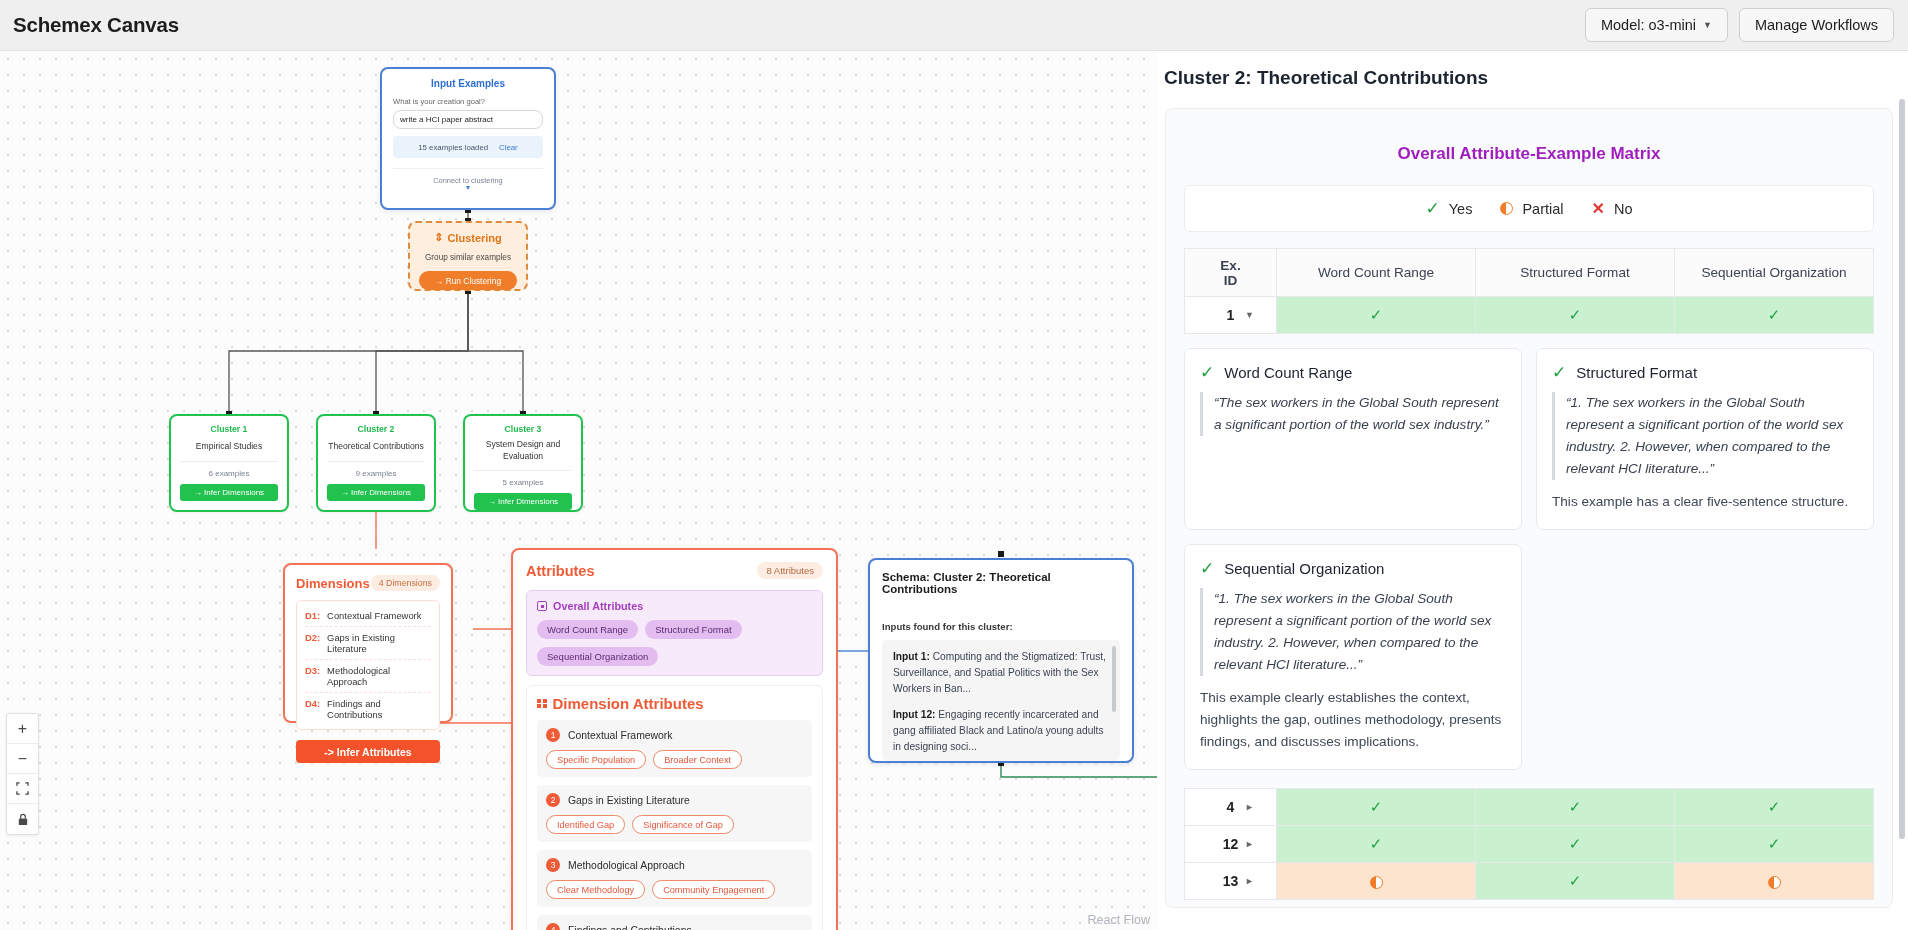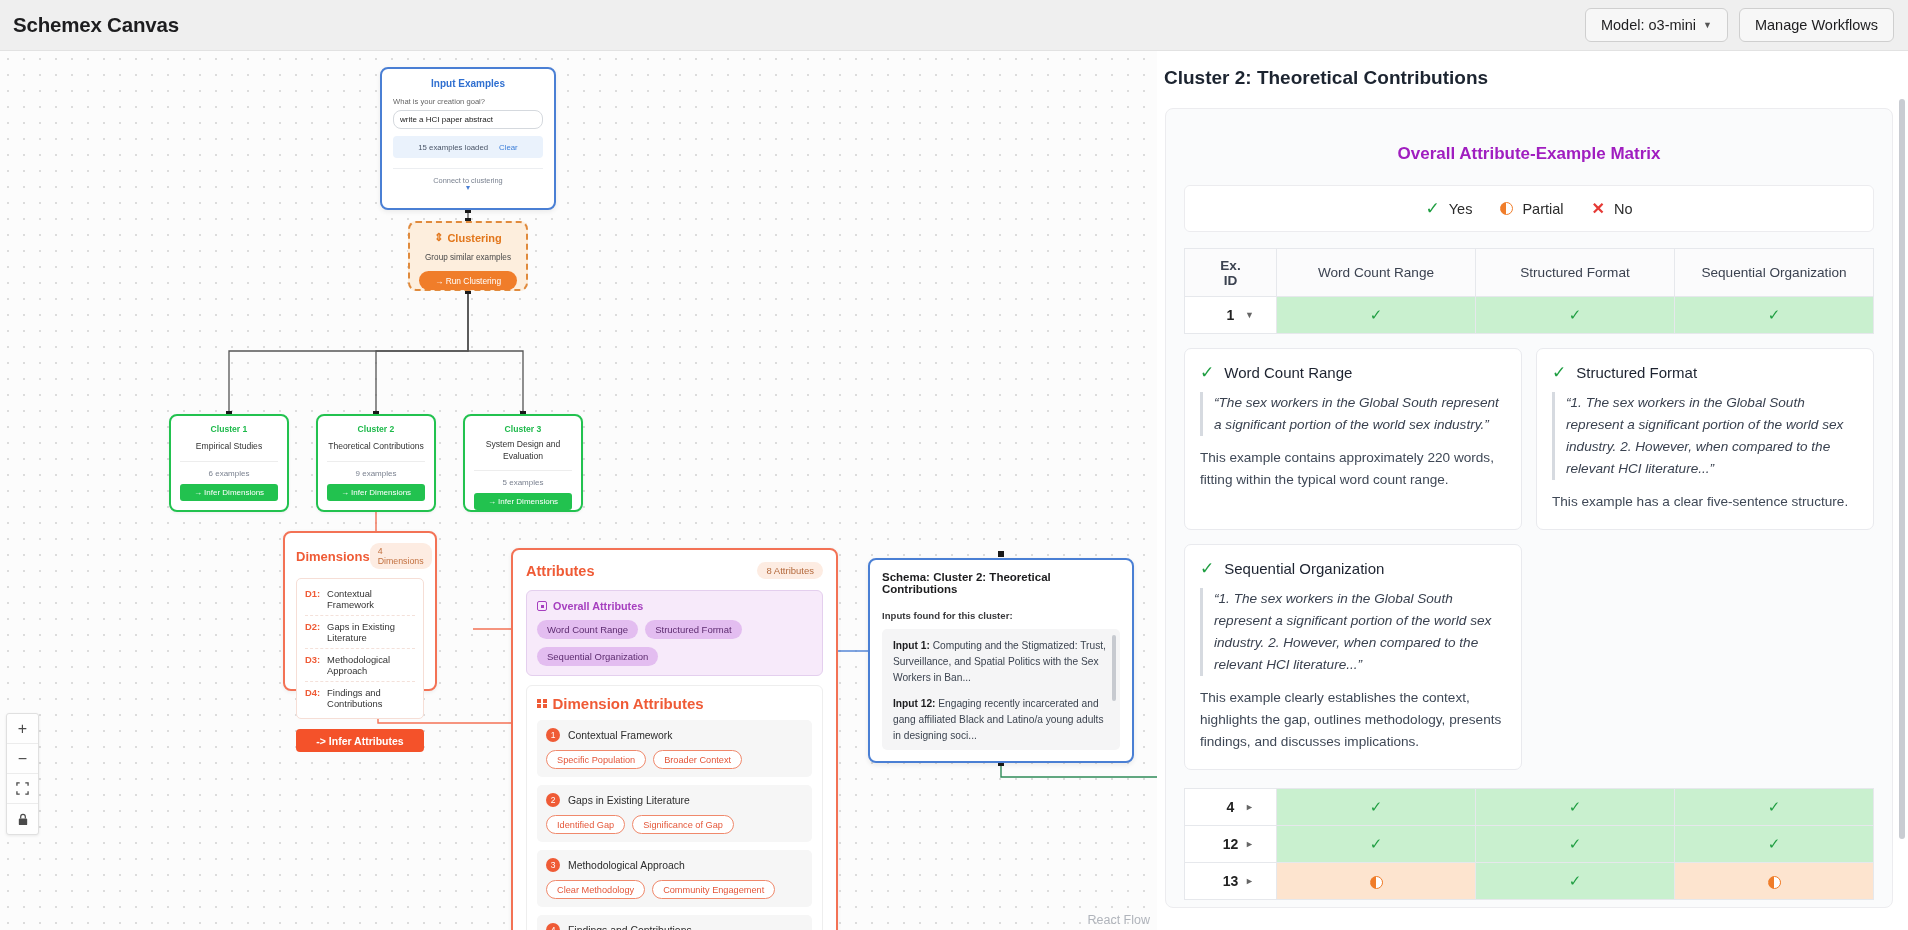--- a/index.html
+++ b/index.html
@@ -128,21 +128,21 @@
     height: 17px; display: flex; align-items: center; justify-content: center;
     gap: 4px; font-size: 8px; cursor: pointer;
   }
   #node-cluster-1 { left: 169px; top: 363px; }
   #node-cluster-2 { left: 316px; top: 363px; }
   #node-cluster-3 { left: 463px; top: 363px; }
   #node-cluster-3 .cl-name { margin-top: 5px; }
 
   
   #node-dimensions {
-    left: 283px; top: 480px; width: 154px; height: 160px;
+    left: 283px; top: 512px; width: 170px; height: 160px;
     border: 2px solid #f37255; padding: 10px 11px;
     box-shadow: 0 1px 4px rgba(0,0,0,.07);
   }
   .dim-head { display: flex; align-items: center; justify-content: space-between; }
   .dim-head .dh-title { color: #ef5b36; font-size: 13px; font-weight: bold; }
   .dim-head .dh-badge {
     background: #fdece2; color: #c2703f; font-size: 8.8px;
     padding: 3px 8px; border-radius: 9px;
   }
   .dim-list {
@@ -217,21 +217,21 @@
     font-size: 9.2px; padding: 3.5px 10px; border-radius: 10px; cursor: pointer;
   }
 
   
   #node-schema {
     left: 868px; top: 507px; width: 266px; height: 205px;
     border: 2px solid #4a7fd4; padding: 11px 12px;
     box-shadow: 0 2px 5px rgba(0,0,0,.08); background: #fff;
   }
   #node-schema .s-title { font-size: 11.5px; font-weight: bold; color: #1c1c1e; }
-  #node-schema .s-sub { font-size: 9.6px; font-weight: bold; color: #3a3a3c; margin-top: 15px; }
+  #node-schema .s-sub { font-size: 9.6px; font-weight: bold; color: #3a3a3c; margin-top: 26px; }
   #node-schema .s-list {
     margin-top: 8px; background: #f5f5f6; border-radius: 5px;
     padding: 9px 11px 4px; height: 121px; overflow: hidden; position: relative;
   }
   #node-schema .s-item {
     font-size: 10.2px; color: #3c4450; line-height: 1.55; margin-bottom: 11px;
   }
   #node-schema .s-item b { color: #1c1c1e; }
   #node-schema .s-scroll {
     position: absolute; right: 4px; top: 6px; width: 4px; height: 66px;
@@ -581,21 +581,20 @@
       </tbody>
     </table>
 
     <div id="detail-cards">
       <div class="dcard">
         <div class="dc-head">
           <span class="lg-yes">✓</span>
           <span>Word Count Range</span>
         </div>
         <div class="dc-quote">“The sex workers in the Global South represent a significant portion of the world sex industry.”</div>
-        <div class="dc-note">This example contains approximately 220 words, fitting within the typical word count range.</div>
       </div>
 
       <div class="dcard">
         <div class="dc-head">
           <span class="lg-yes">✓</span>
           <span>Structured Format</span>
         </div>
         <div class="dc-quote">“1. The sex workers in the Global South represent a significant portion of the world sex industry. 2. However, when compared to the relevant HCI literature...”</div>
         <div class="dc-note">This example has a clear five-sentence structure.</div>
       </div>

